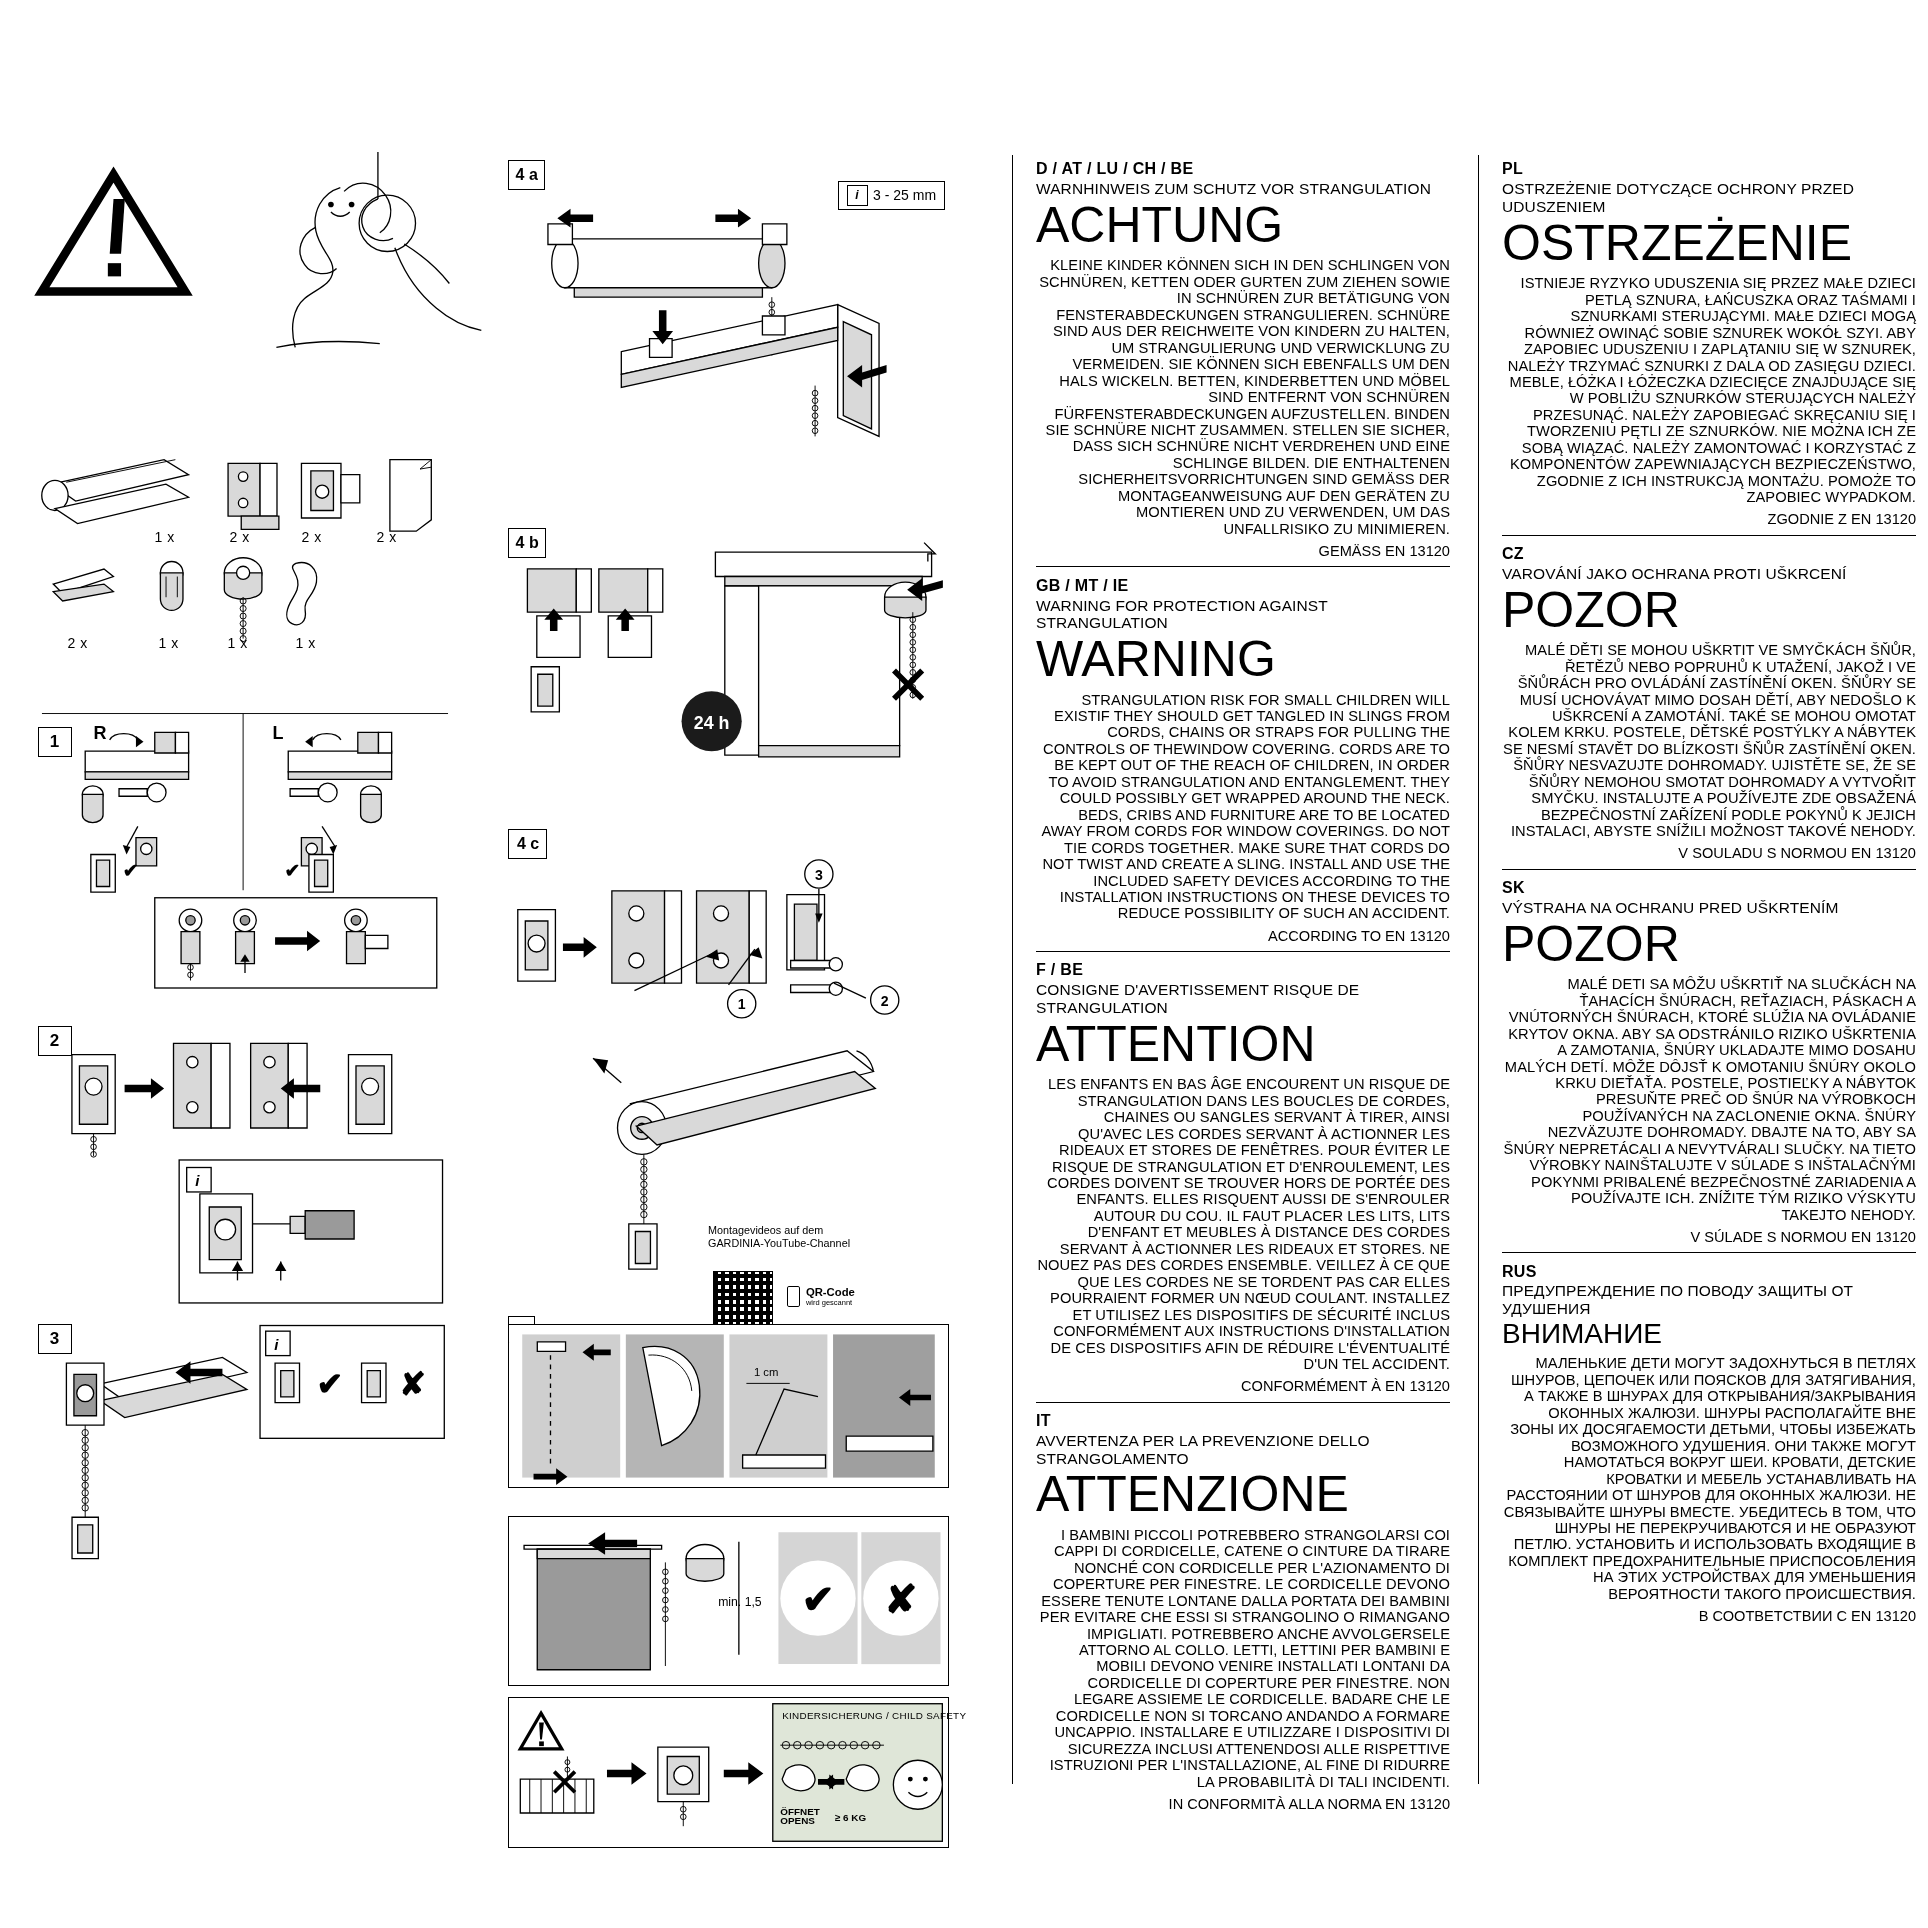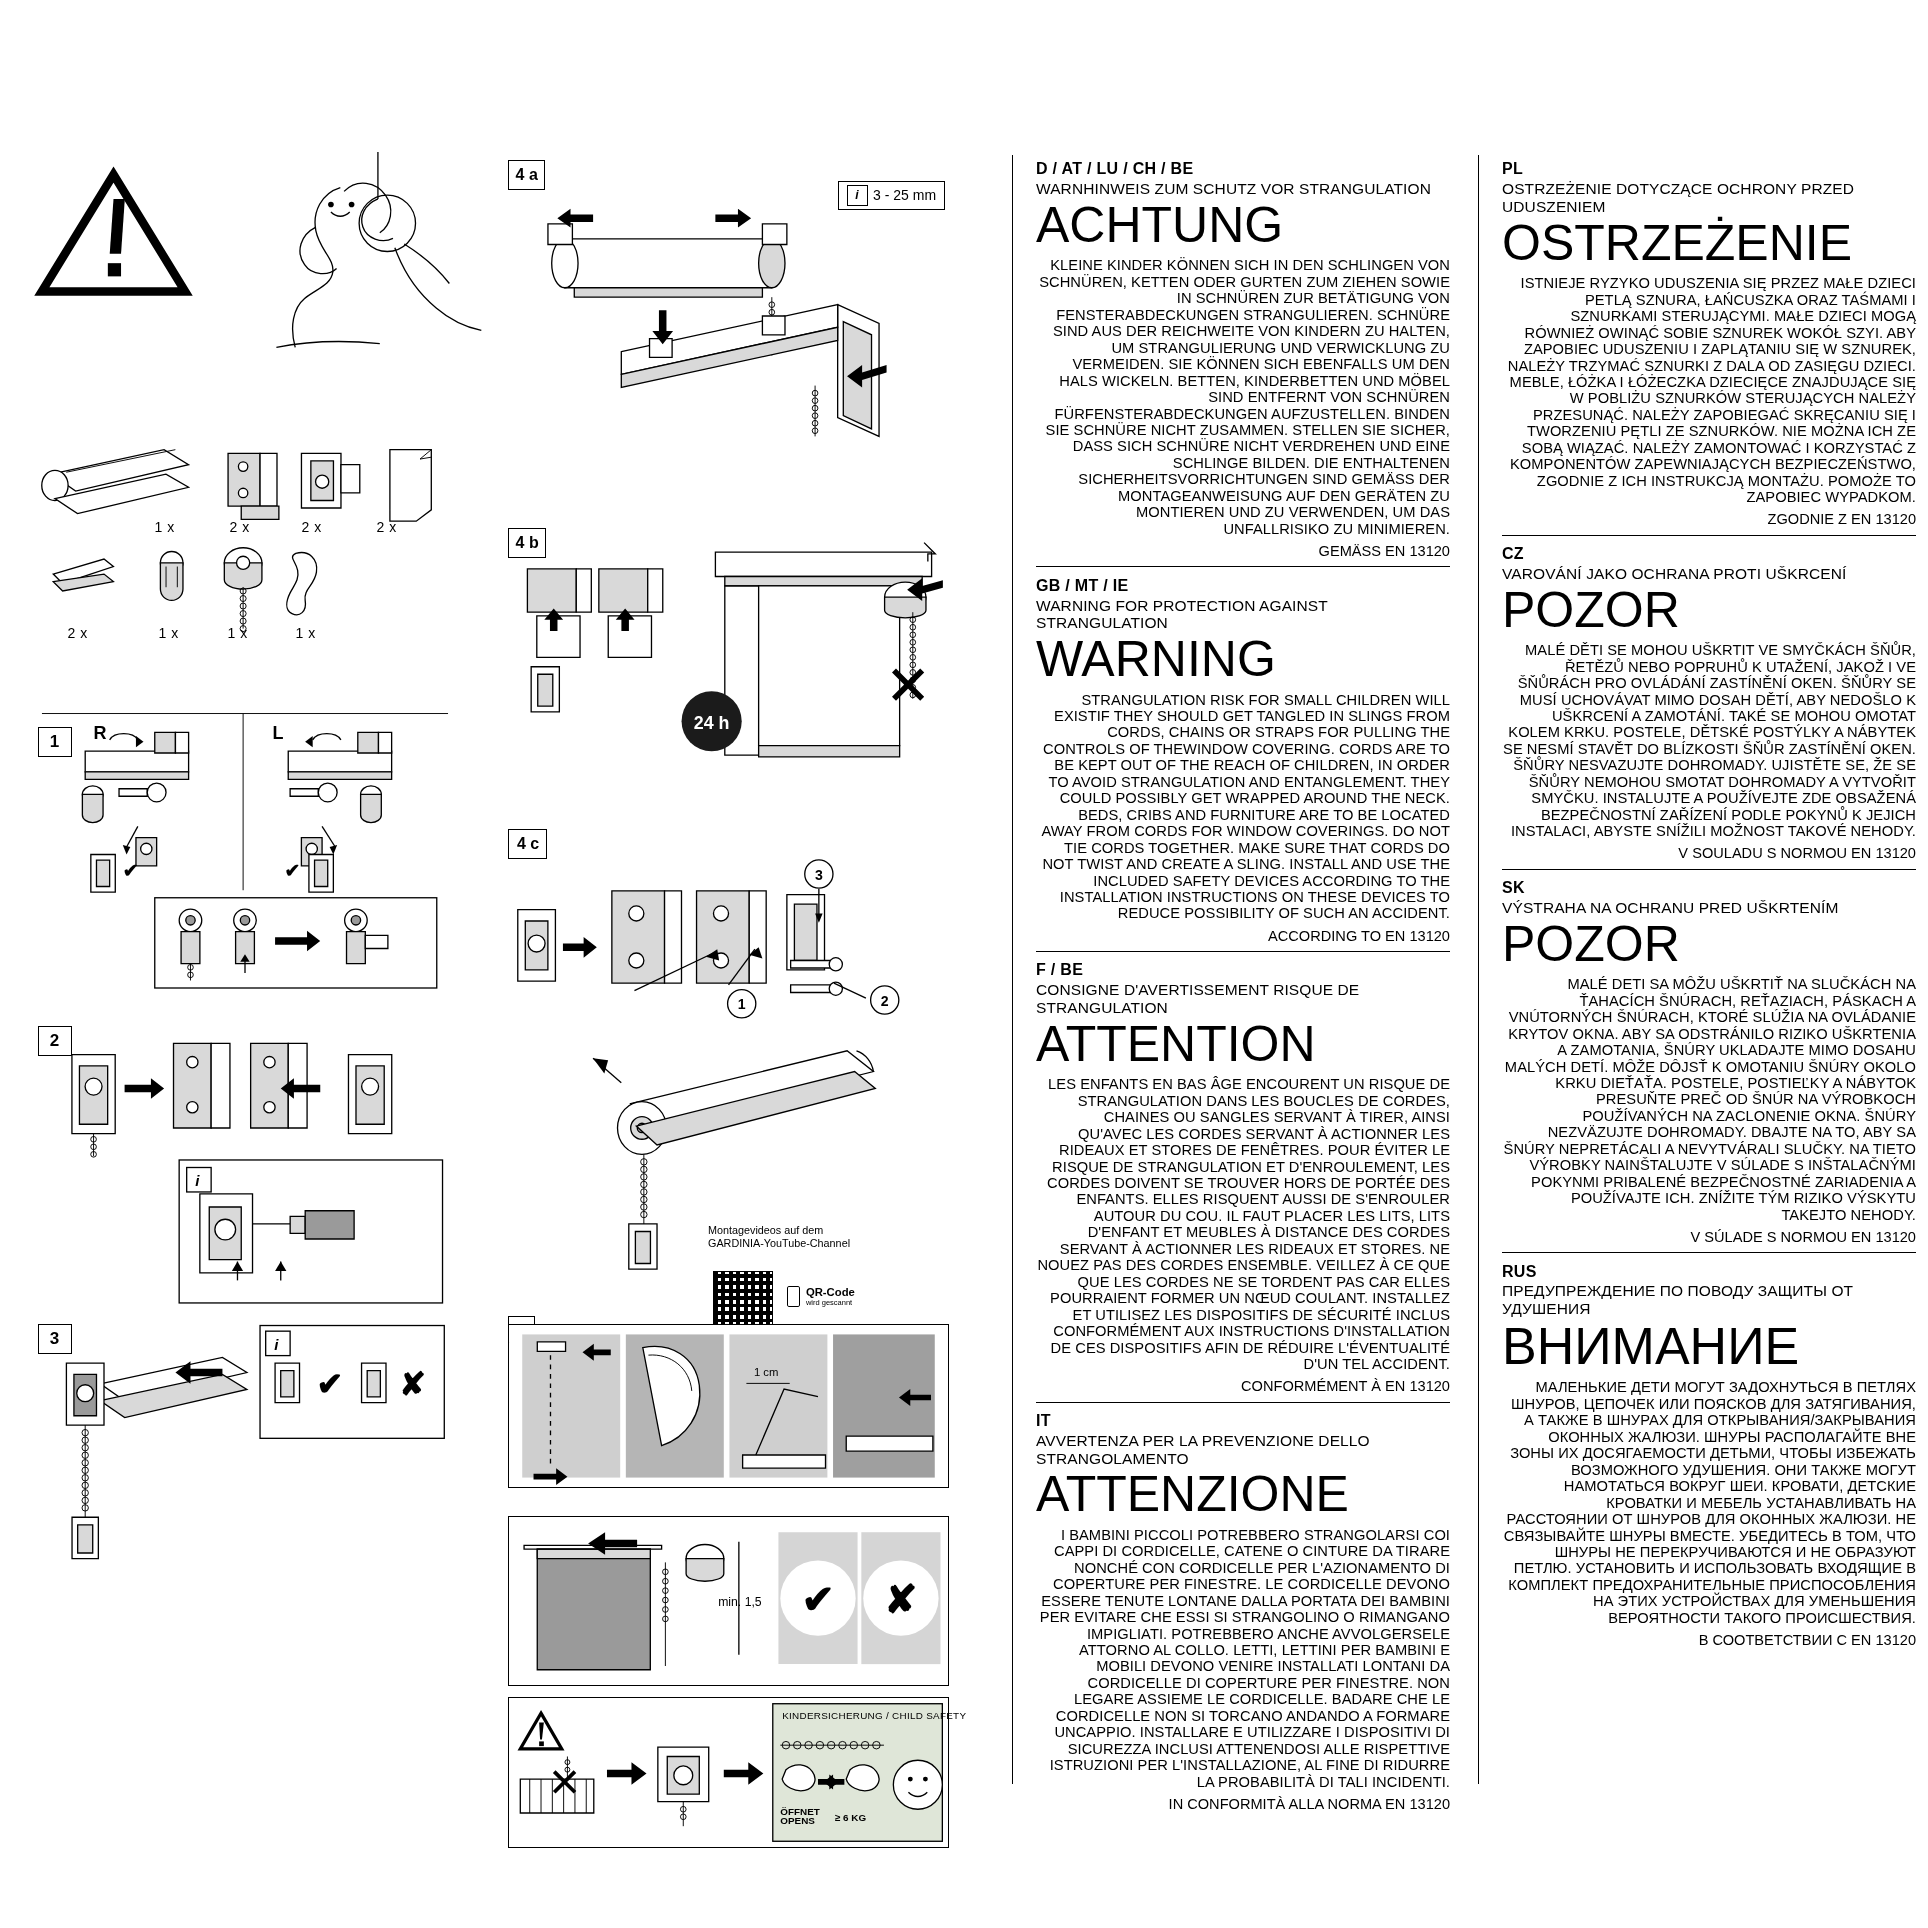--- a/index.html
+++ b/index.html
@@ -8,21 +8,21 @@
 
   
   #illo{position:absolute;left:32px;top:141px;width:716px;height:1695px;}
 
   .warnTri{position:absolute;left:5.6px;top:26px;width:151px;height:132px;}
   .warnTri svg{display:block}
 
   .childFig{position:absolute;left:188px;top:9.4px;width:282px;height:235px;}
 
   
-  .parts{position:absolute;left:5.6px;top:299px;width:414px;height:217px;}
+  .parts{position:absolute;left:5.6px;top:309px;width:414px;height:217px;}
   .partLbl{position:absolute;font-size:14px;letter-spacing:0.5px;}
 
   
   .stepBox{position:absolute;border:1.5px solid #000;width:32px;height:28px;display:flex;align-items:center;justify-content:center;font-size:17px;font-weight:bold;background:#fff;}
   .stepBoxWide{position:absolute;border:1.5px solid #000;height:28px;display:flex;align-items:center;justify-content:center;font-size:16px;font-weight:bold;background:#fff;padding:0 6.6px;}
   .iBox{position:absolute;border:1.5px solid #000;width:24.5px;height:24.5px;display:flex;align-items:center;justify-content:center;font-size:15px;font-weight:bold;font-style:italic;background:#fff;}
 
   .panel{position:absolute;border:1.4px solid #000;}
   .panelNoBorder{position:absolute;}
 
@@ -31,21 +31,21 @@
   .tcol{position:absolute;top:0;width:414px;}
   #colA{left:0;}
   #colB{left:466px;}
   .sep{border-top:1.5px solid #000;margin:0;}
   .blk{padding:5.6px 0 7.5px 0;position:relative;}
   .langcode{font-size:16px;font-weight:bold;letter-spacing:0.3px;margin:3.8px 0 1.9px 0;}
   .subttl{font-size:15.5px;letter-spacing:0.1px;line-height:1.15;margin-bottom:1.9px;}
   .bigttl{font-size:50px;letter-spacing:0px;line-height:1;margin:1.9px 0 7.5px 0;font-weight:normal;}
   .body{font-size:14.7px;line-height:1.12;letter-spacing:0.05px;text-align:right;}
   .norm{font-size:14.6px;text-align:right;margin-top:5.6px;}
-  .cyr .bigttl{font-size:52px;}
+  .cyr .bigttl{font-size:28px;}
 
   
   #vsep{position:absolute;left:1478px;top:155px;height:1629px;border-left:1.5px solid #000;}
   
   #vsep2{position:absolute;left:1012px;top:155px;height:1629px;border-left:1.5px solid #000;}
 
   
   svg{overflow:visible;}
   .fillw{fill:#fff;stroke:#000;stroke-width:1.4;}
   .fillg{fill:#d9d9d9;stroke:#000;stroke-width:1.4;}

